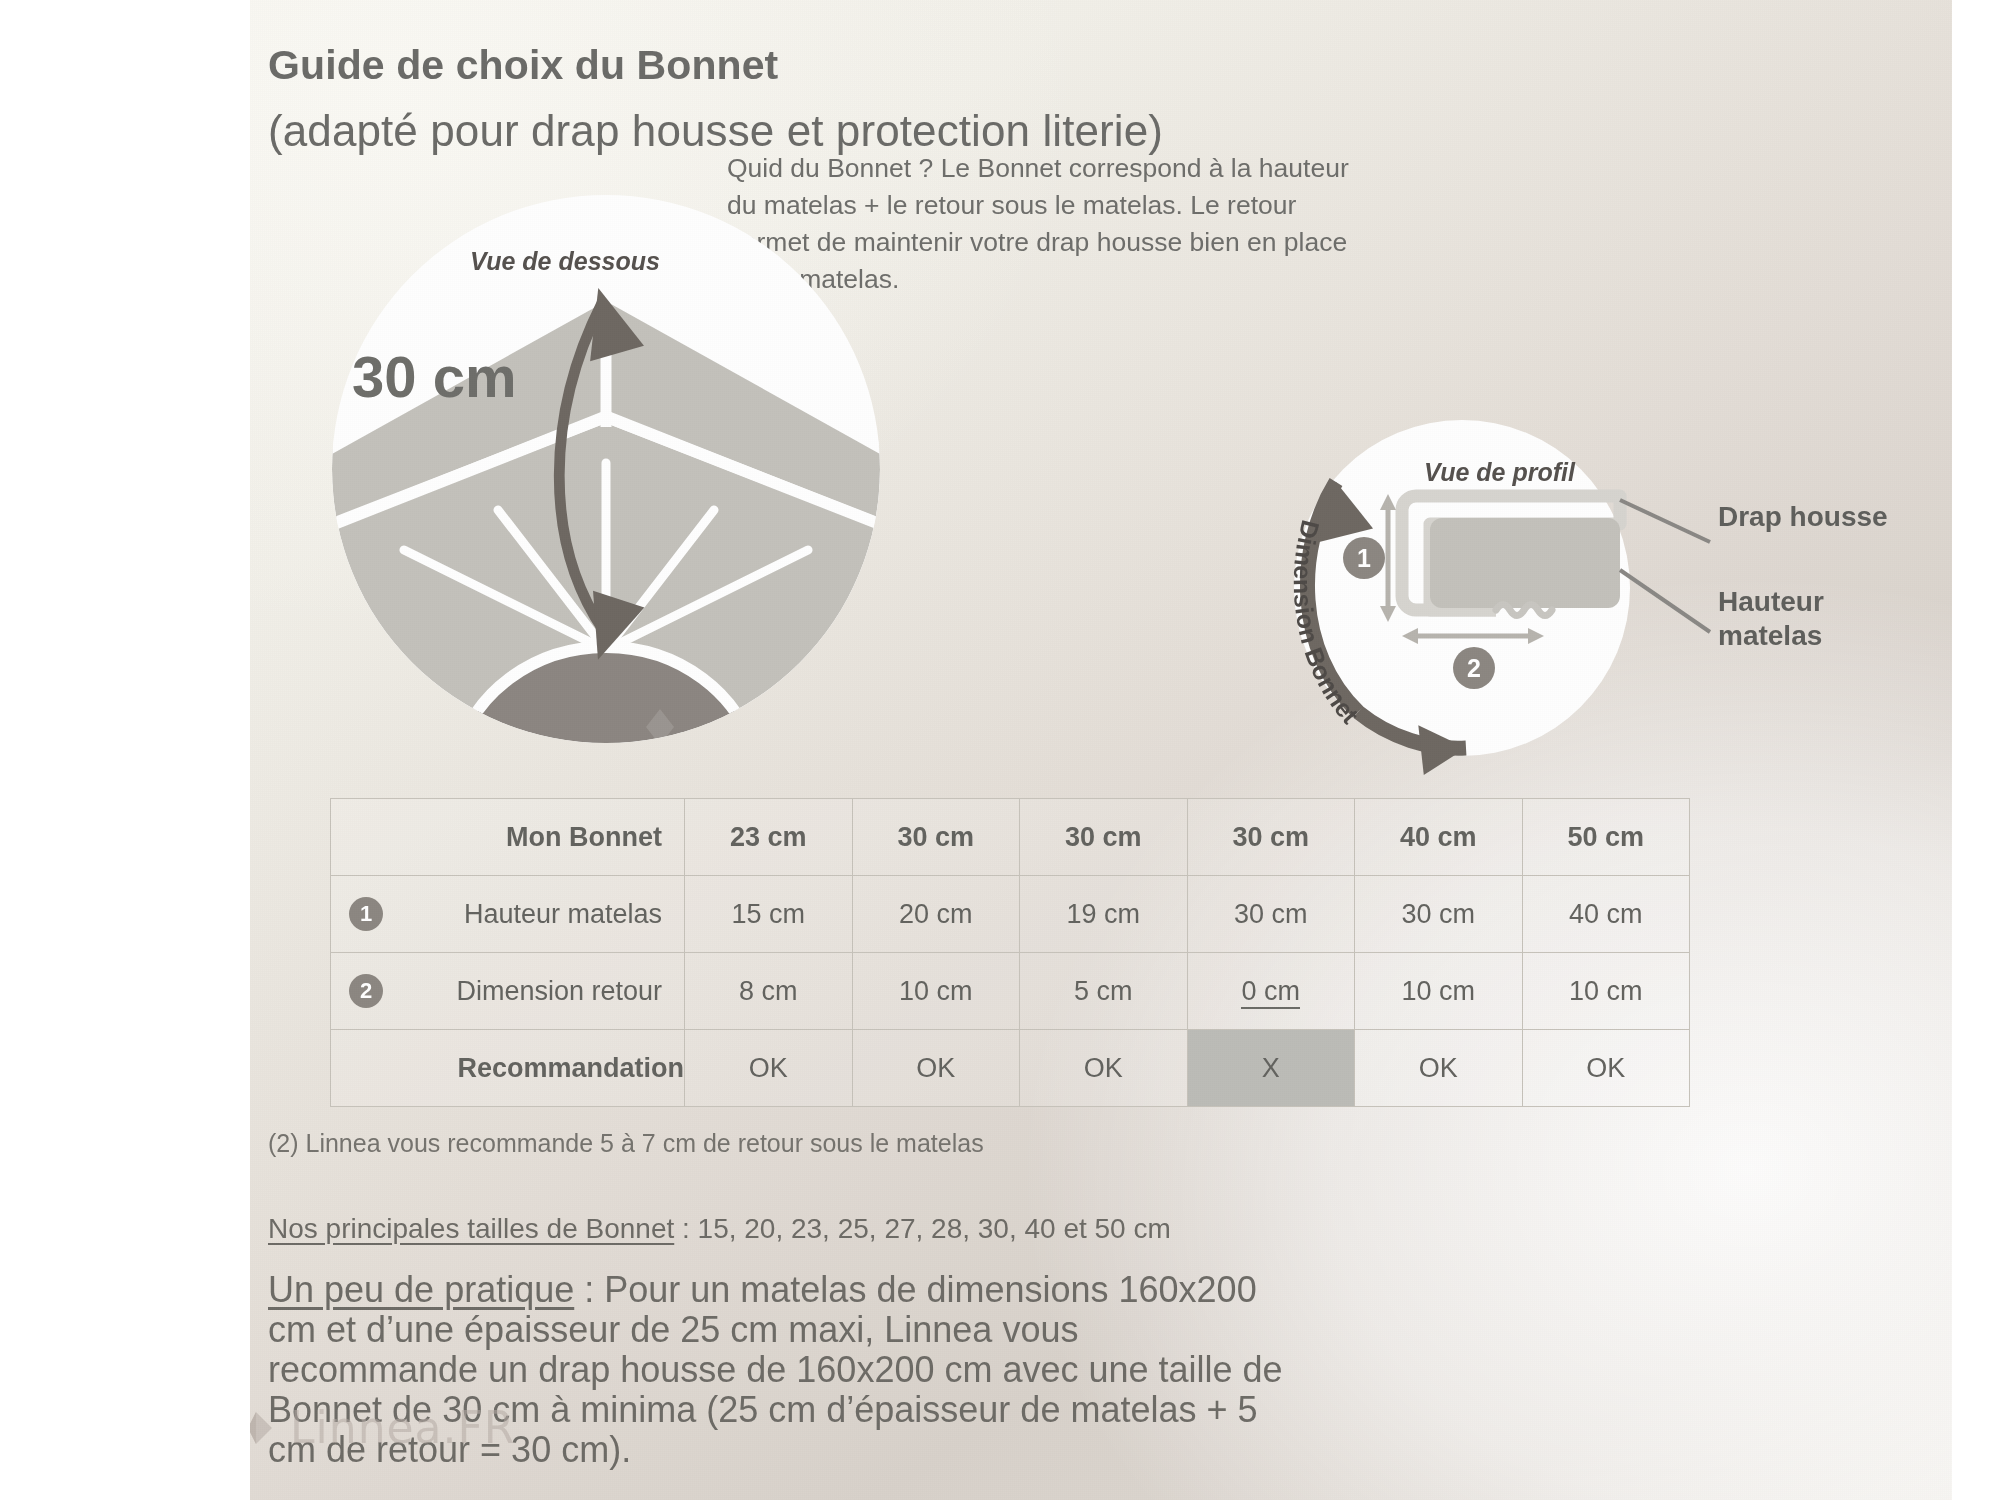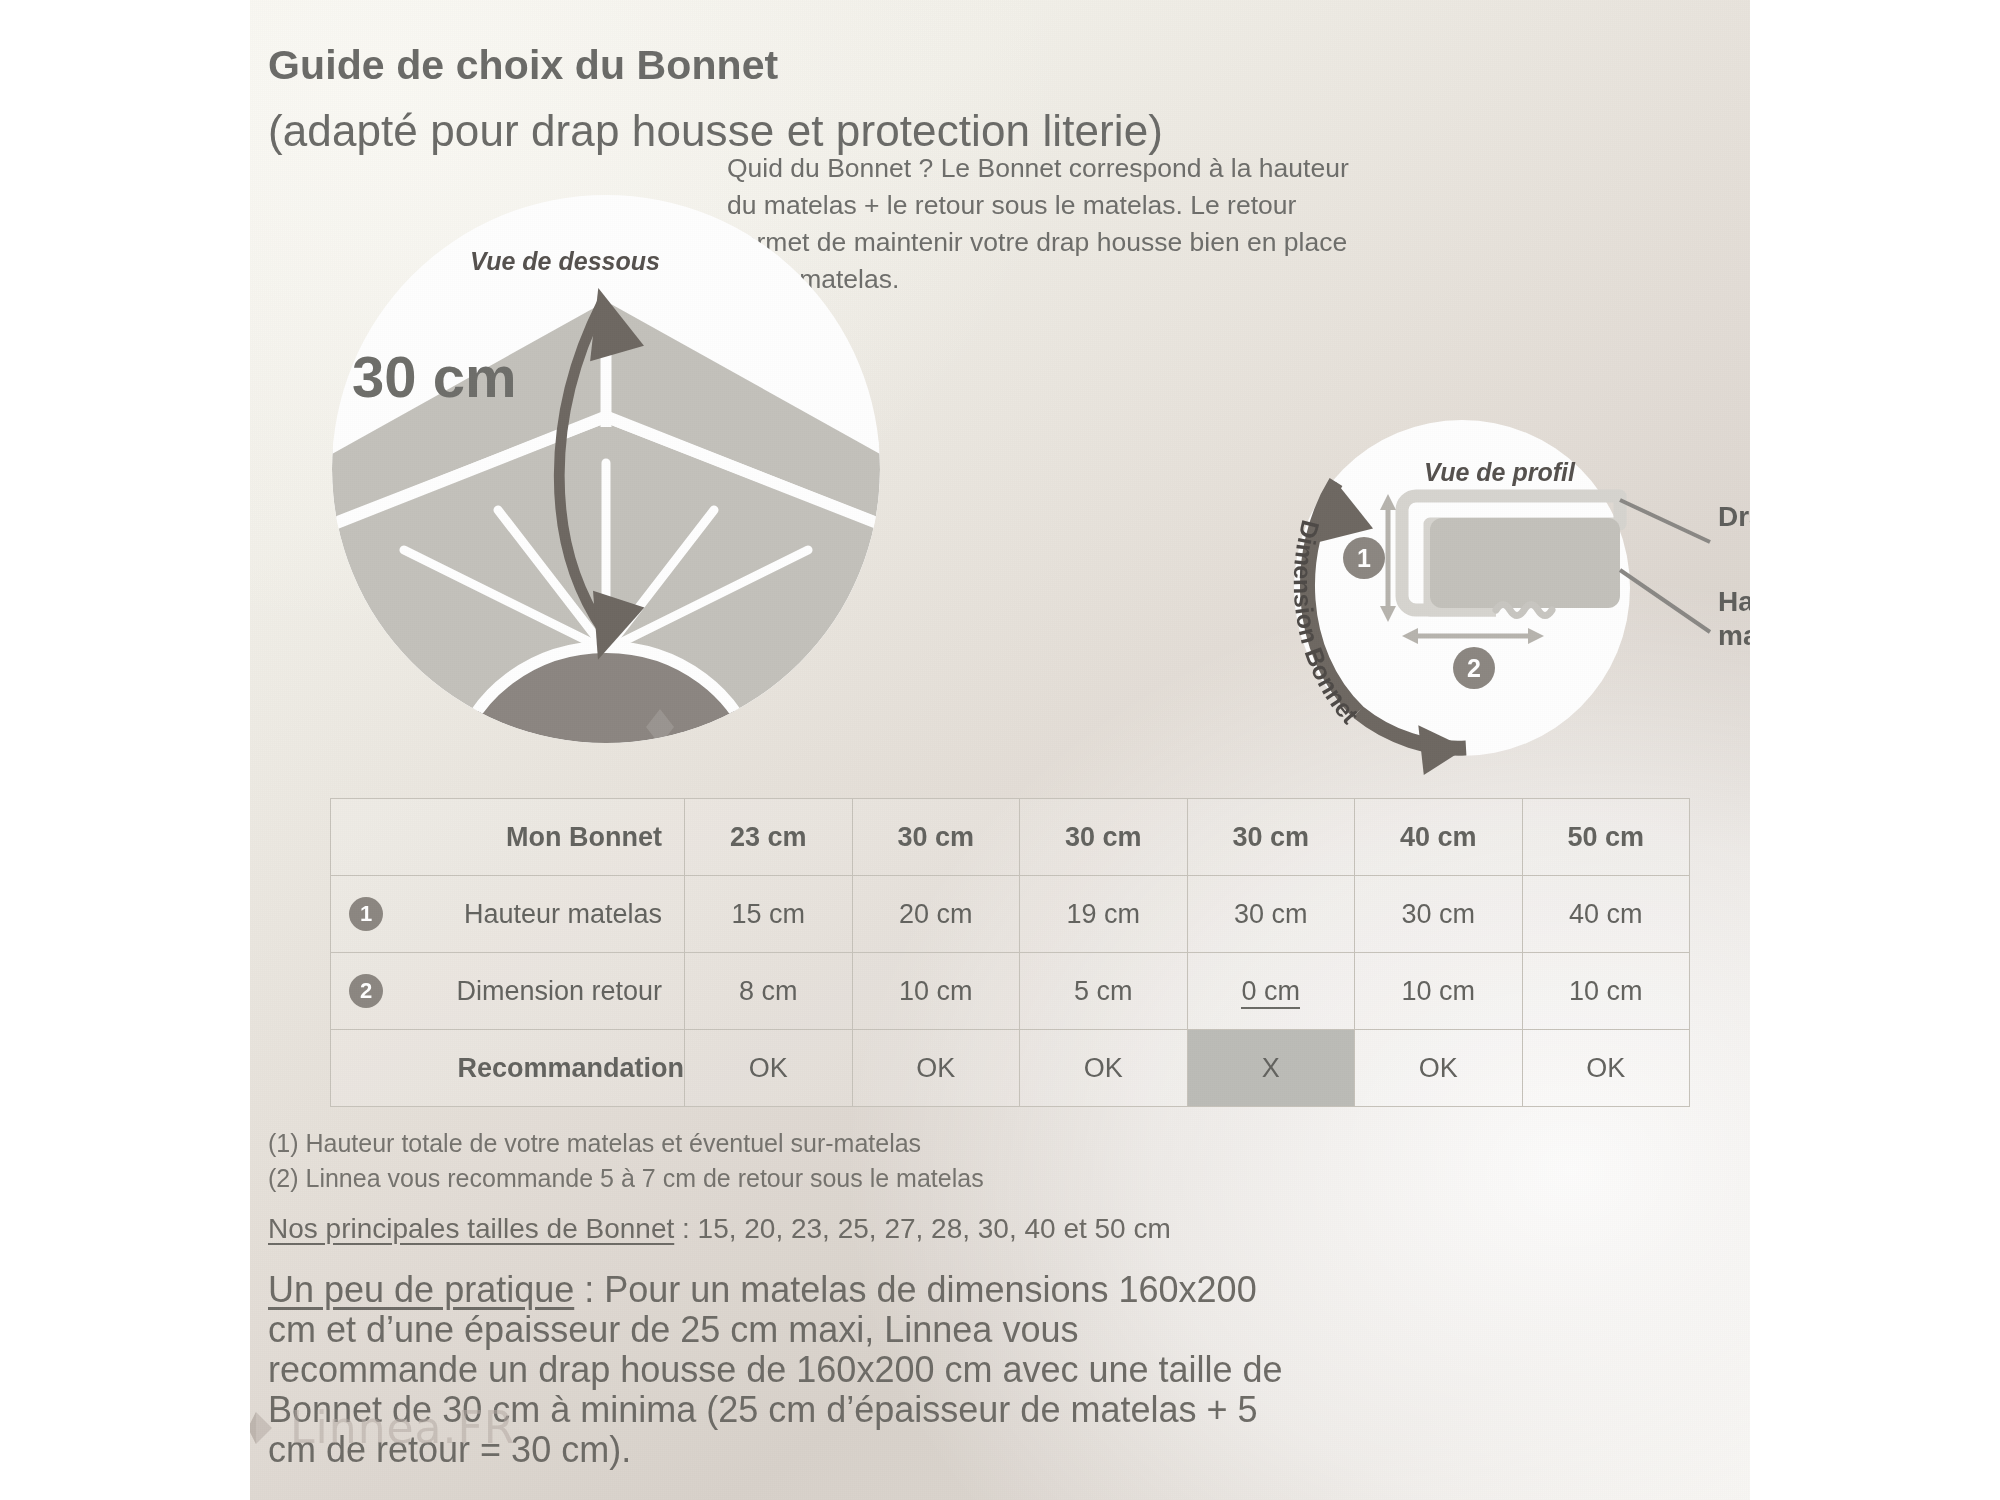--- a/index.html
+++ b/index.html
@@ -5,21 +5,21 @@
   html,body{margin:0;padding:0;}
   body{
     width:2000px;height:1500px;overflow:hidden;
     background:#ffffff;
     font-family:"Liberation Sans", sans-serif;
     -webkit-font-smoothing:antialiased;
   }
   
   #stage{position:absolute;left:0;top:0;width:2000px;height:1500px;background:#ffffff;}
   #canvas{
-    position:absolute;left:250px;top:0;width:1500px;height:1500px;
+    position:absolute;left:250px;top:0;width:1702px;height:1500px;
     background:
       radial-gradient(ellipse 1100px 900px at 88% 78%, rgba(255,255,255,0.92) 0%, rgba(255,255,255,0.55) 38%, rgba(255,255,255,0) 66%),
       radial-gradient(ellipse 900px 700px at 8% 6%, rgba(250,249,244,0.95) 0%, rgba(250,249,244,0.2) 55%, rgba(250,249,244,0) 78%),
       linear-gradient(145deg,#f4f2ec 0%, #f1efe8 22%, #e3ddd6 52%, #d8d1ca 72%, #ded8d1 88%, #efece6 100%);
     overflow:hidden;
   }
   
   #canvas::after{
     content:"";position:absolute;inset:0;pointer-events:none;opacity:.5;
     background-image:
@@ -248,21 +248,20 @@
             <td>OK</td>
             <td class="hi">X</td>
             <td>OK</td>
             <td>OK</td>
           </tr>
         </tbody>
       </table>
     </div>
 
     <div class="abs" id="footnotes">
-      <div>(1) Hauteur totale de votre matelas et éventuel sur-matelas</div>
       <div>(2) Linnea vous recommande 5 à 7 cm de retour sous le matelas</div>
     </div>
 
     <div class="abs" id="sizes">
       <span class="u">Nos principales tailles de Bonnet</span><span> : 15, 20, 23, 25, 27, 28, 30, 40 et 50 cm</span>
     </div>
 
     <div class="abs" id="pratique">
       <span class="u">Un peu de pratique</span><span> : Pour un matelas de dimensions 160x200 cm et d’une épaisseur de 25 cm maxi, Linnea vous recommande un drap housse de 160x200 cm avec une taille de Bonnet de 30 cm à minima (25 cm d’épaisseur de matelas + 5 cm de retour = 30 cm).</span>
     </div>

